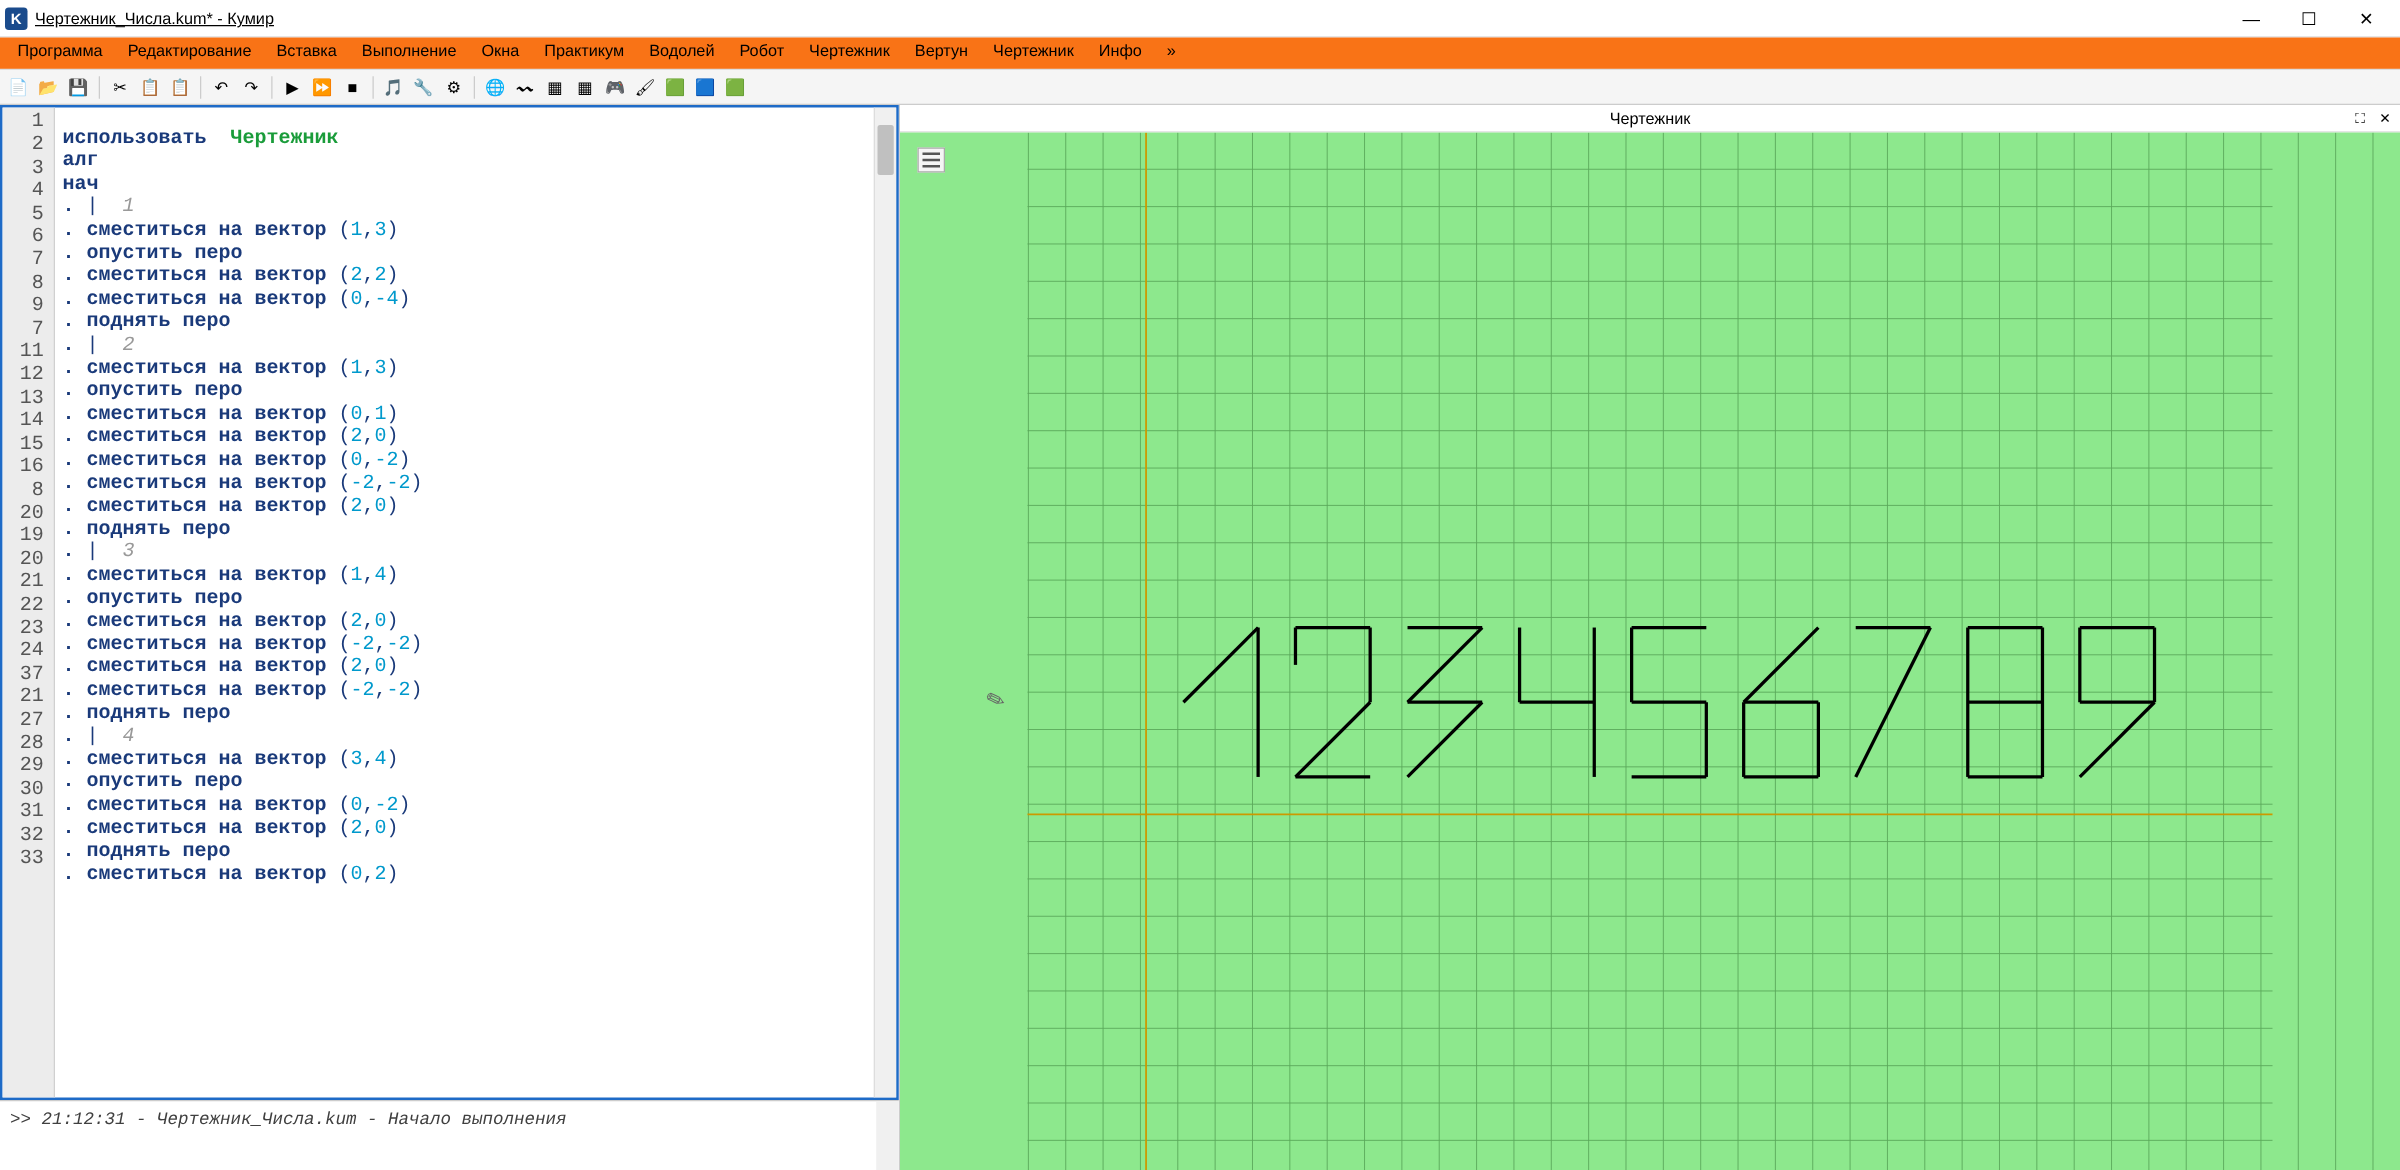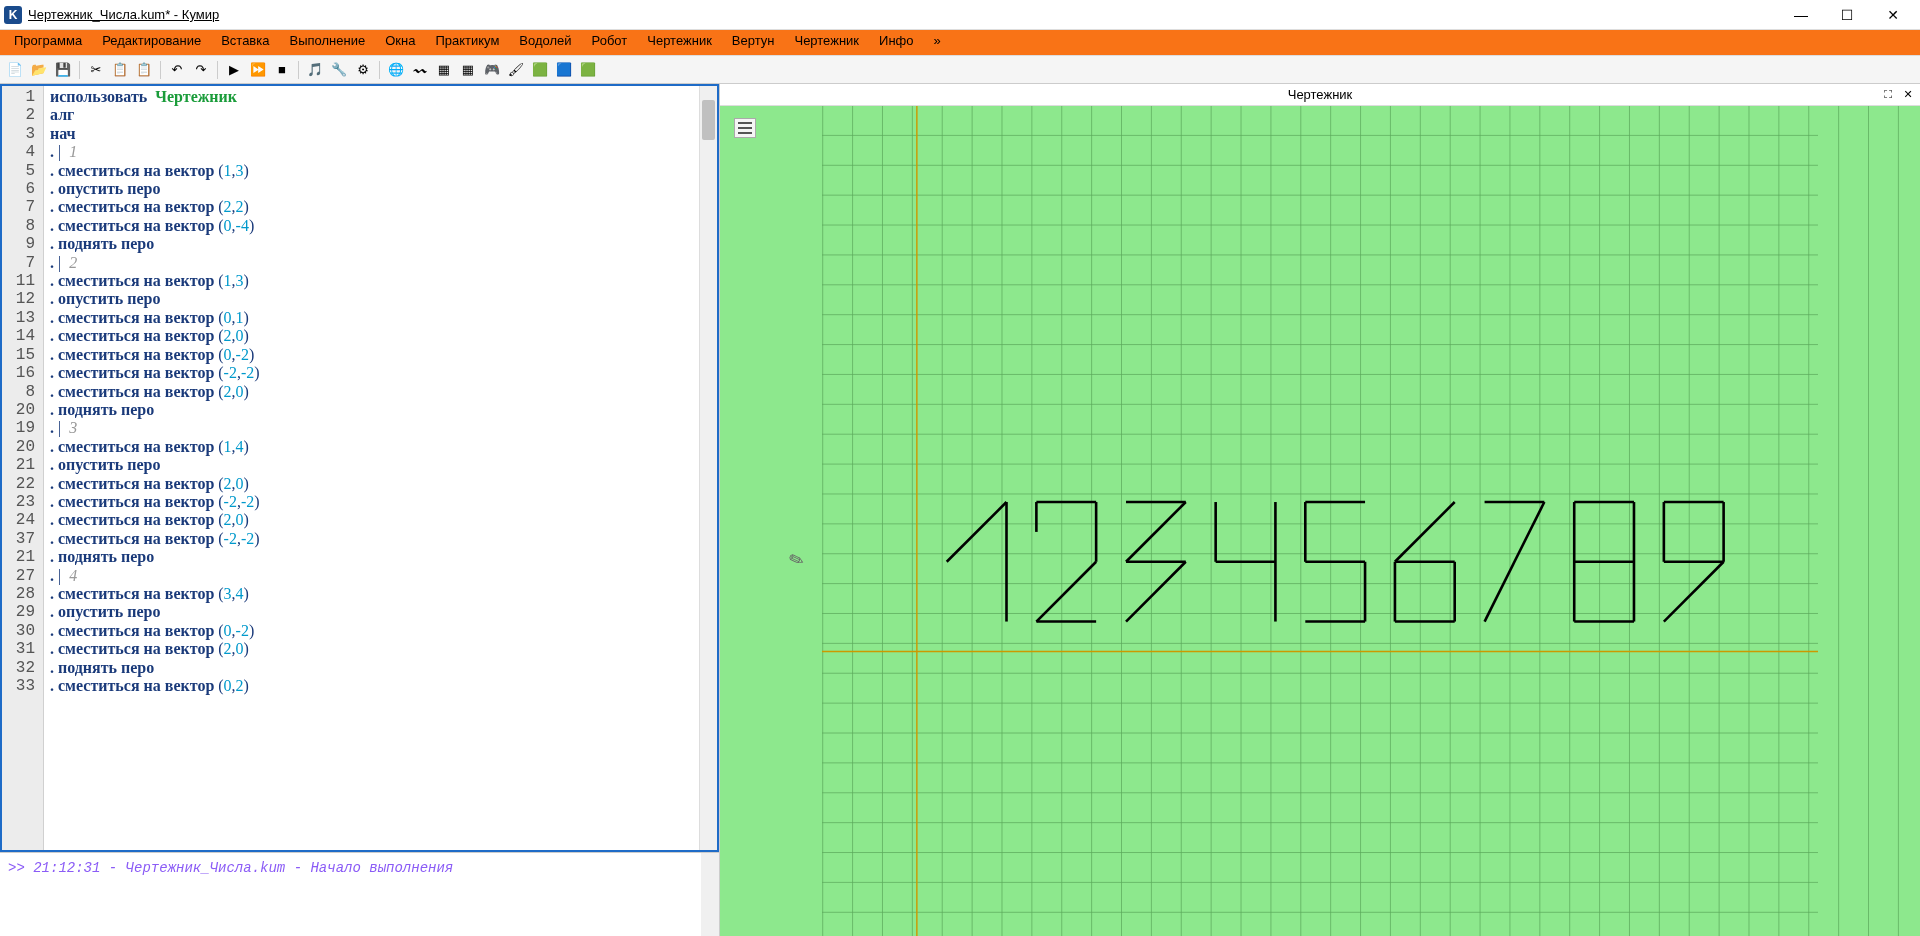--- a/index.html
+++ b/index.html
@@ -15,30 +15,30 @@
 .menubar .menuitem { padding: 3px 10px; cursor: pointer; font-size: 13px; }
 
 .toolbar { height: 28px; background: #f5f5f5; display: flex; align-items: center; padding: 0 4px; gap: 2px; border-bottom: 1px solid #ccc; }
 .toolbar .tbtn { width: 22px; height: 22px; display: flex; align-items: center; justify-content: center; cursor: pointer; border-radius: 2px; }
 .toolbar .tsep { width: 1px; height: 18px; background: #ccc; margin: 0 3px; }
 
 .workspace { display: flex; height: calc(100% - 84px); }
 .left-pane { width: 720px; display: flex; flex-direction: column; border-right: 1px solid #ccc; }
 .editor-wrap { flex: 1; display: flex; border: 2px solid #1e6bc7; background: #fff; overflow: hidden; position: relative; }
 .gutter { width: 42px; background: #ececec; border-right: 1px solid #d0d0d0; font-family: "Consolas","Courier New",monospace; font-size: 16px; color: #555; text-align: right; padding: 2px 8px 2px 0; line-height: 18.4px; }
-.code { flex: 1; font-family: Liberation Serif, serif; font-size: 16px; padding: 2px 6px; line-height: 18.4px; color: #1a3a7a; white-space: pre; overflow: hidden; }
+.code { flex: 1; font-family: Liberation Mono, monospace; font-size: 16px; padding: 2px 6px; line-height: 18.4px; color: #1a3a7a; white-space: pre; overflow: hidden; margin-top: 13px; }
 .code .kw { color: #1a3a7a; font-weight: bold; }
 .code .actor { color: #1a9c3a; font-weight: bold; }
 .code .num { color: #0099cc; }
 .code .cmt { color: #999; font-style: italic; }
 .code .dot { color: #1a3a7a; font-weight: bold; }
 .editor-scroll { width: 18px; background: #f0f0f0; border-left: 1px solid #ddd; position: relative; }
 .editor-scroll .thumb { position: absolute; top: 14px; left: 2px; right: 2px; height: 40px; background: #c0c0c0; border-radius: 2px; }
 
-.console { height: 84px; background: #fff; border-top: 1px solid #ccc; font-family: "Consolas","Courier New",monospace; font-size: 14px; font-style: italic; color: #8b5cf6; padding: 4px 8px; line-height: 22px; position: relative; }
+.console { height: 56px; background: #fff; border-top: 1px solid #ccc; font-family: "Consolas","Courier New",monospace; font-size: 14px; font-style: italic; color: #404040; padding: 4px 8px; line-height: 22px; position: relative; }
 .console .cscroll { position: absolute; right: 0; top: 0; width: 18px; bottom: 0; background: #f0f0f0; }
 
 .right-pane { flex: 1; display: flex; flex-direction: column; background: #fff; }
 .canvas-title { height: 22px; display: flex; align-items: center; justify-content: center; font-size: 13px; position: relative; border-bottom: 1px solid #ddd; }
 .canvas-title .cbtns { position: absolute; right: 4px; display: flex; gap: 4px; }
 .canvas-title .cbtn { width: 16px; height: 16px; display: flex; align-items: center; justify-content: center; cursor: pointer; font-size: 11px; }
 .canvas-area { flex: 1; position: relative; background: #8de88d; overflow: hidden; }
 .canvas-area svg { width: 100%; height: 100%; display: block; }
 .menu-burger { position: absolute; top: 12px; left: 14px; width: 22px; height: 20px; background: #f5f5f5; border: 1px solid #aaa; display: flex; flex-direction: column; justify-content: center; align-items: center; gap: 3px; cursor: pointer; }
 .menu-burger div { width: 14px; height: 2px; background: #555; }

